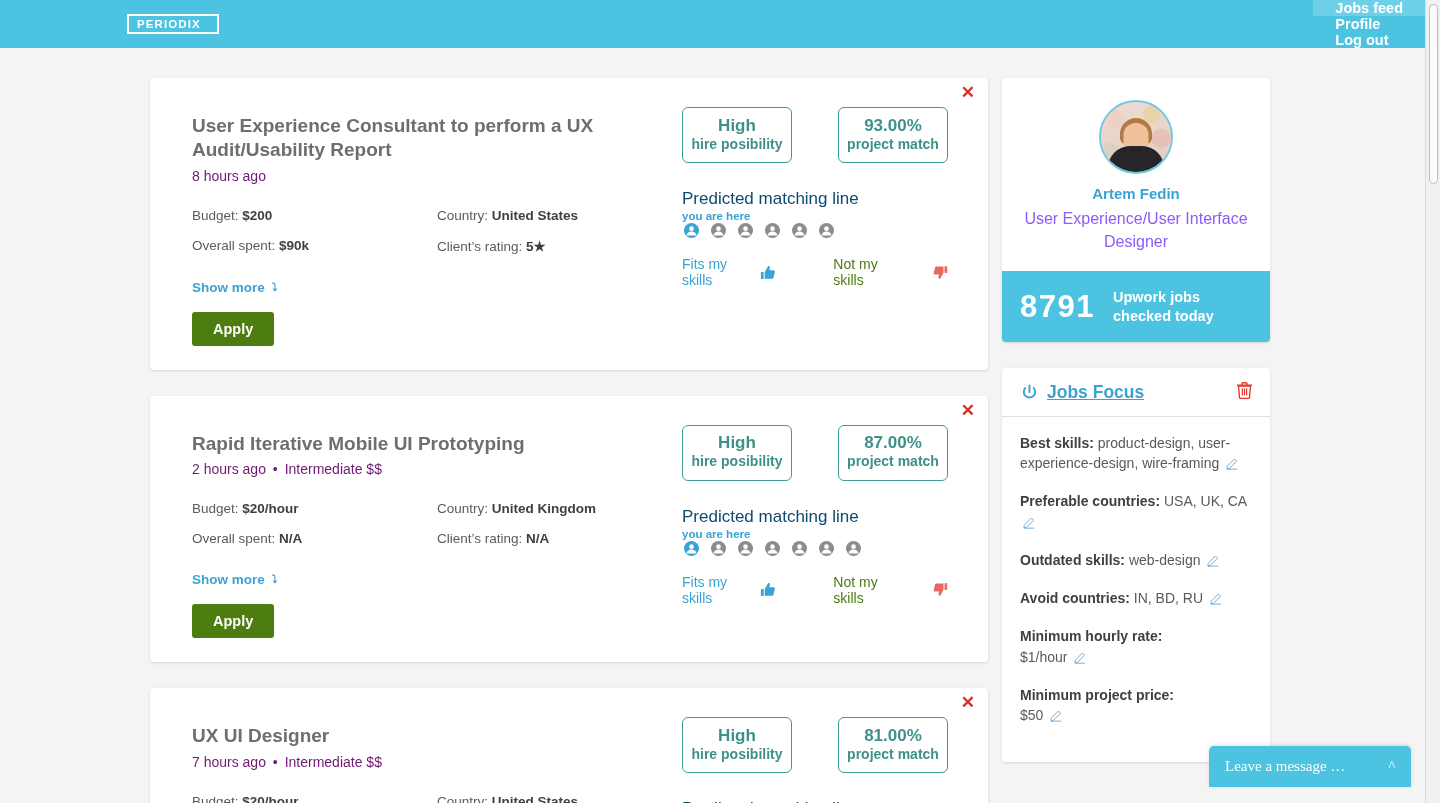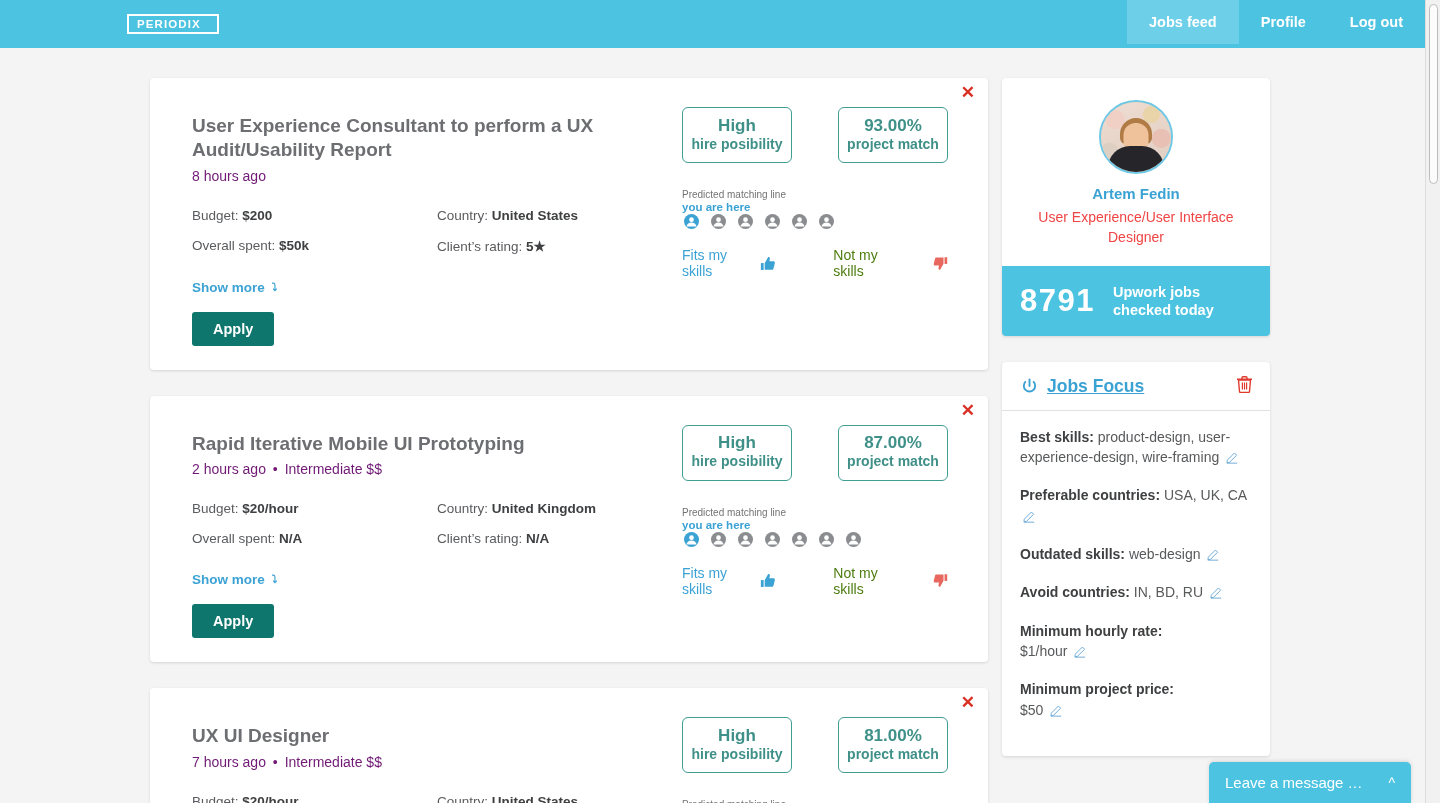--- a/index.html
+++ b/index.html
@@ -36,21 +36,21 @@
     width: 14px;
   }
   .logo .frame-r {
     border-right: 2px solid #fff; border-top: 2px solid #fff; border-bottom: 2px solid #fff;
     width: 14px; left: auto; right: 0;
   }
   .logo .frame-top { position: absolute; left: 14px; right: 14px; top: 0; height: 2px; background: #fff; }
   .logo .frame-bot { position: absolute; left: 14px; right: 14px; bottom: 0; height: 2px; background: #fff; }
   .logo-text { position: relative; z-index: 2; }
 
-  .nav { margin-left: auto; display: flex; align-items: stretch; height: 44px; }
+  .nav { margin-left: auto; display: flex; align-items: stretch; height: 44px; flex-direction: column; }
   .nav-item {
     display: flex; align-items: center;
     padding: 0 22px;
     color: #ffffff;
     font-size: 14.5px;
     font-weight: 700;
     cursor: pointer;
     white-space: nowrap;
   }
   .nav-item.active { background: #6ed0e8; }
@@ -105,21 +105,21 @@
   .show-more {
     display: inline-flex; align-items: center; gap: 7px;
     color: #3ba2d4; font-size: 13.5px; font-weight: 700;
     margin-top: 11px; cursor: pointer;
   }
   .chev-down { font-size: 11px; line-height: 1; }
 
   .apply-btn {
     margin-top: 16px;
     display: inline-block;
-    background: #0f766e;
+    background: #4d7c0f;
     color: #fff;
     border: none; border-radius: 3px;
     font-family: "Liberation Sans", sans-serif;
     font-size: 14.5px; font-weight: 700;
     padding: 9px 21px;
     cursor: pointer;
   }
 
   
   .badges { display: flex; gap: 46px; margin-bottom: 26px; }
@@ -127,21 +127,21 @@
     width: 110px; height: 56px;
     border: 1px solid #3f9e92;
     border-radius: 6px;
     display: flex; flex-direction: column;
     align-items: center; justify-content: center;
     color: #3f9088;
   }
   .badge-main { font-size: 17px; font-weight: 700; line-height: 1.05; }
   .badge-sub { font-size: 14px; font-weight: 700; line-height: 1.3; }
 
-  .match-title { font-size: 10px; color: #737373; margin-bottom: 1px; }
+  .match-title { font-size: 17px; color: #0c4a6e; margin-bottom: 1px; }
   .you-here { font-size: 11.5px; font-weight: 700; color: #3ba2d4; margin-bottom: 1px; }
   .people { display: flex; gap: 12px; margin-bottom: 18px; padding-left: 2px; }
   .person { width: 15px; height: 15px; display: block; }
 
   .skills-row { display: flex; align-items: center; }
   .skill-opt { display: inline-flex; align-items: center; gap: 9px; font-size: 14px; cursor: pointer; }
   .skill-fit { color: #3ba2d4; margin-right: 58px; }
   .skill-not { color: #4d7c0f; gap: 34px; }
 
   .close-x {
@@ -170,21 +170,21 @@
       radial-gradient(circle at 86% 52%, #e8c0b4 0 9px, transparent 10px),
       radial-gradient(circle at 12% 70%, #ddd0c3 0 8px, transparent 9px),
       linear-gradient(160deg,#efdcd2,#e0cec2); }
   .avatar .hair { position: absolute; left: 50%; top: 16px; transform: translateX(-50%);
       width: 32px; height: 26px; background: #b07b45; border-radius: 16px 16px 6px 6px; }
   .avatar .face { position: absolute; left: 50%; top: 21px; transform: translateX(-50%);
       width: 25px; height: 29px; background: #f0c29c; border-radius: 12px 12px 11px 11px; }
   .avatar .body { position: absolute; left: 50%; bottom: -4px; transform: translateX(-50%);
       width: 56px; height: 30px; background: #26262a; border-radius: 22px 22px 0 0; }
   .profile-name { color: #3ba2d4; font-size: 15px; font-weight: 700; margin-bottom: 5px; }
-  .profile-role { color: #ef4444; font-size: 14px; line-height: 1.45; }
+  .profile-role { color: #8b5cf6; font-size: 16px; line-height: 1.45; }
   .stat-band {
     background: #4cc3e0; color: #fff;
     padding: 17px 18px;
     display: flex; align-items: center; gap: 18px;
   }
   .stat-num { font-size: 31px; font-weight: 700; letter-spacing: 1.5px; }
   .stat-label { font-size: 14.5px; font-weight: 700; line-height: 1.25; }
 
   
   .focus-head {
@@ -194,30 +194,31 @@
   }
   .focus-title { color: #3ba2d4; font-size: 17.5px; font-weight: 700; margin-left: 8px; text-decoration: underline; }
   .focus-trash { margin-left: auto; cursor: pointer; }
   .focus-body { padding: 16px 18px 18px; }
   .focus-row { font-size: 14px; color: #58595b; line-height: 1.45; margin-bottom: 16px; }
   .focus-row b { color: #3f4042; font-weight: 700; }
   .edit-ic { display: inline-block; vertical-align: -2px; margin-left: 3px; cursor: pointer; }
 
   
   .chat-widget {
-    position: absolute; bottom: 0; right: 29px;
+    position: absolute; bottom: 16px; right: 29px;
     width: 202px; height: 41px;
     background: #4cc3e0;
     border-radius: 5px 5px 0 0;
     color: #fff;
     display: flex; align-items: center;
     padding: 16px 16px;
     font-size: 15px;
     cursor: pointer;
     box-shadow: 0 -1px 4px rgba(0,0,0,0.12);
+    font-family: Liberation Serif, serif;
   }
   .chat-up { margin-left: auto; font-size: 14px; }
 </style>
 </head>
 <body>
 
 <div class="page">
 
   <div class="topbar">
     <div class="logo">
@@ -245,21 +246,21 @@
               <span>8 hours ago</span>
             </div>
             <div class="job-facts">
               <div class="facts-col">
                 <div class="fact">
                   <span>Budget:</span>
                   <b>$200</b>
                 </div>
                 <div class="fact">
                   <span>Overall spent:</span>
-                  <b>$50k</b>
+                  <b>$90k</b>
                 </div>
               </div>
               <div class="facts-col">
                 <div class="fact">
                   <span>Country:</span>
                   <b>United States</b>
                 </div>
                 <div class="fact">
                   <span>Client’s rating:</span>
                   <b>5★</b>

